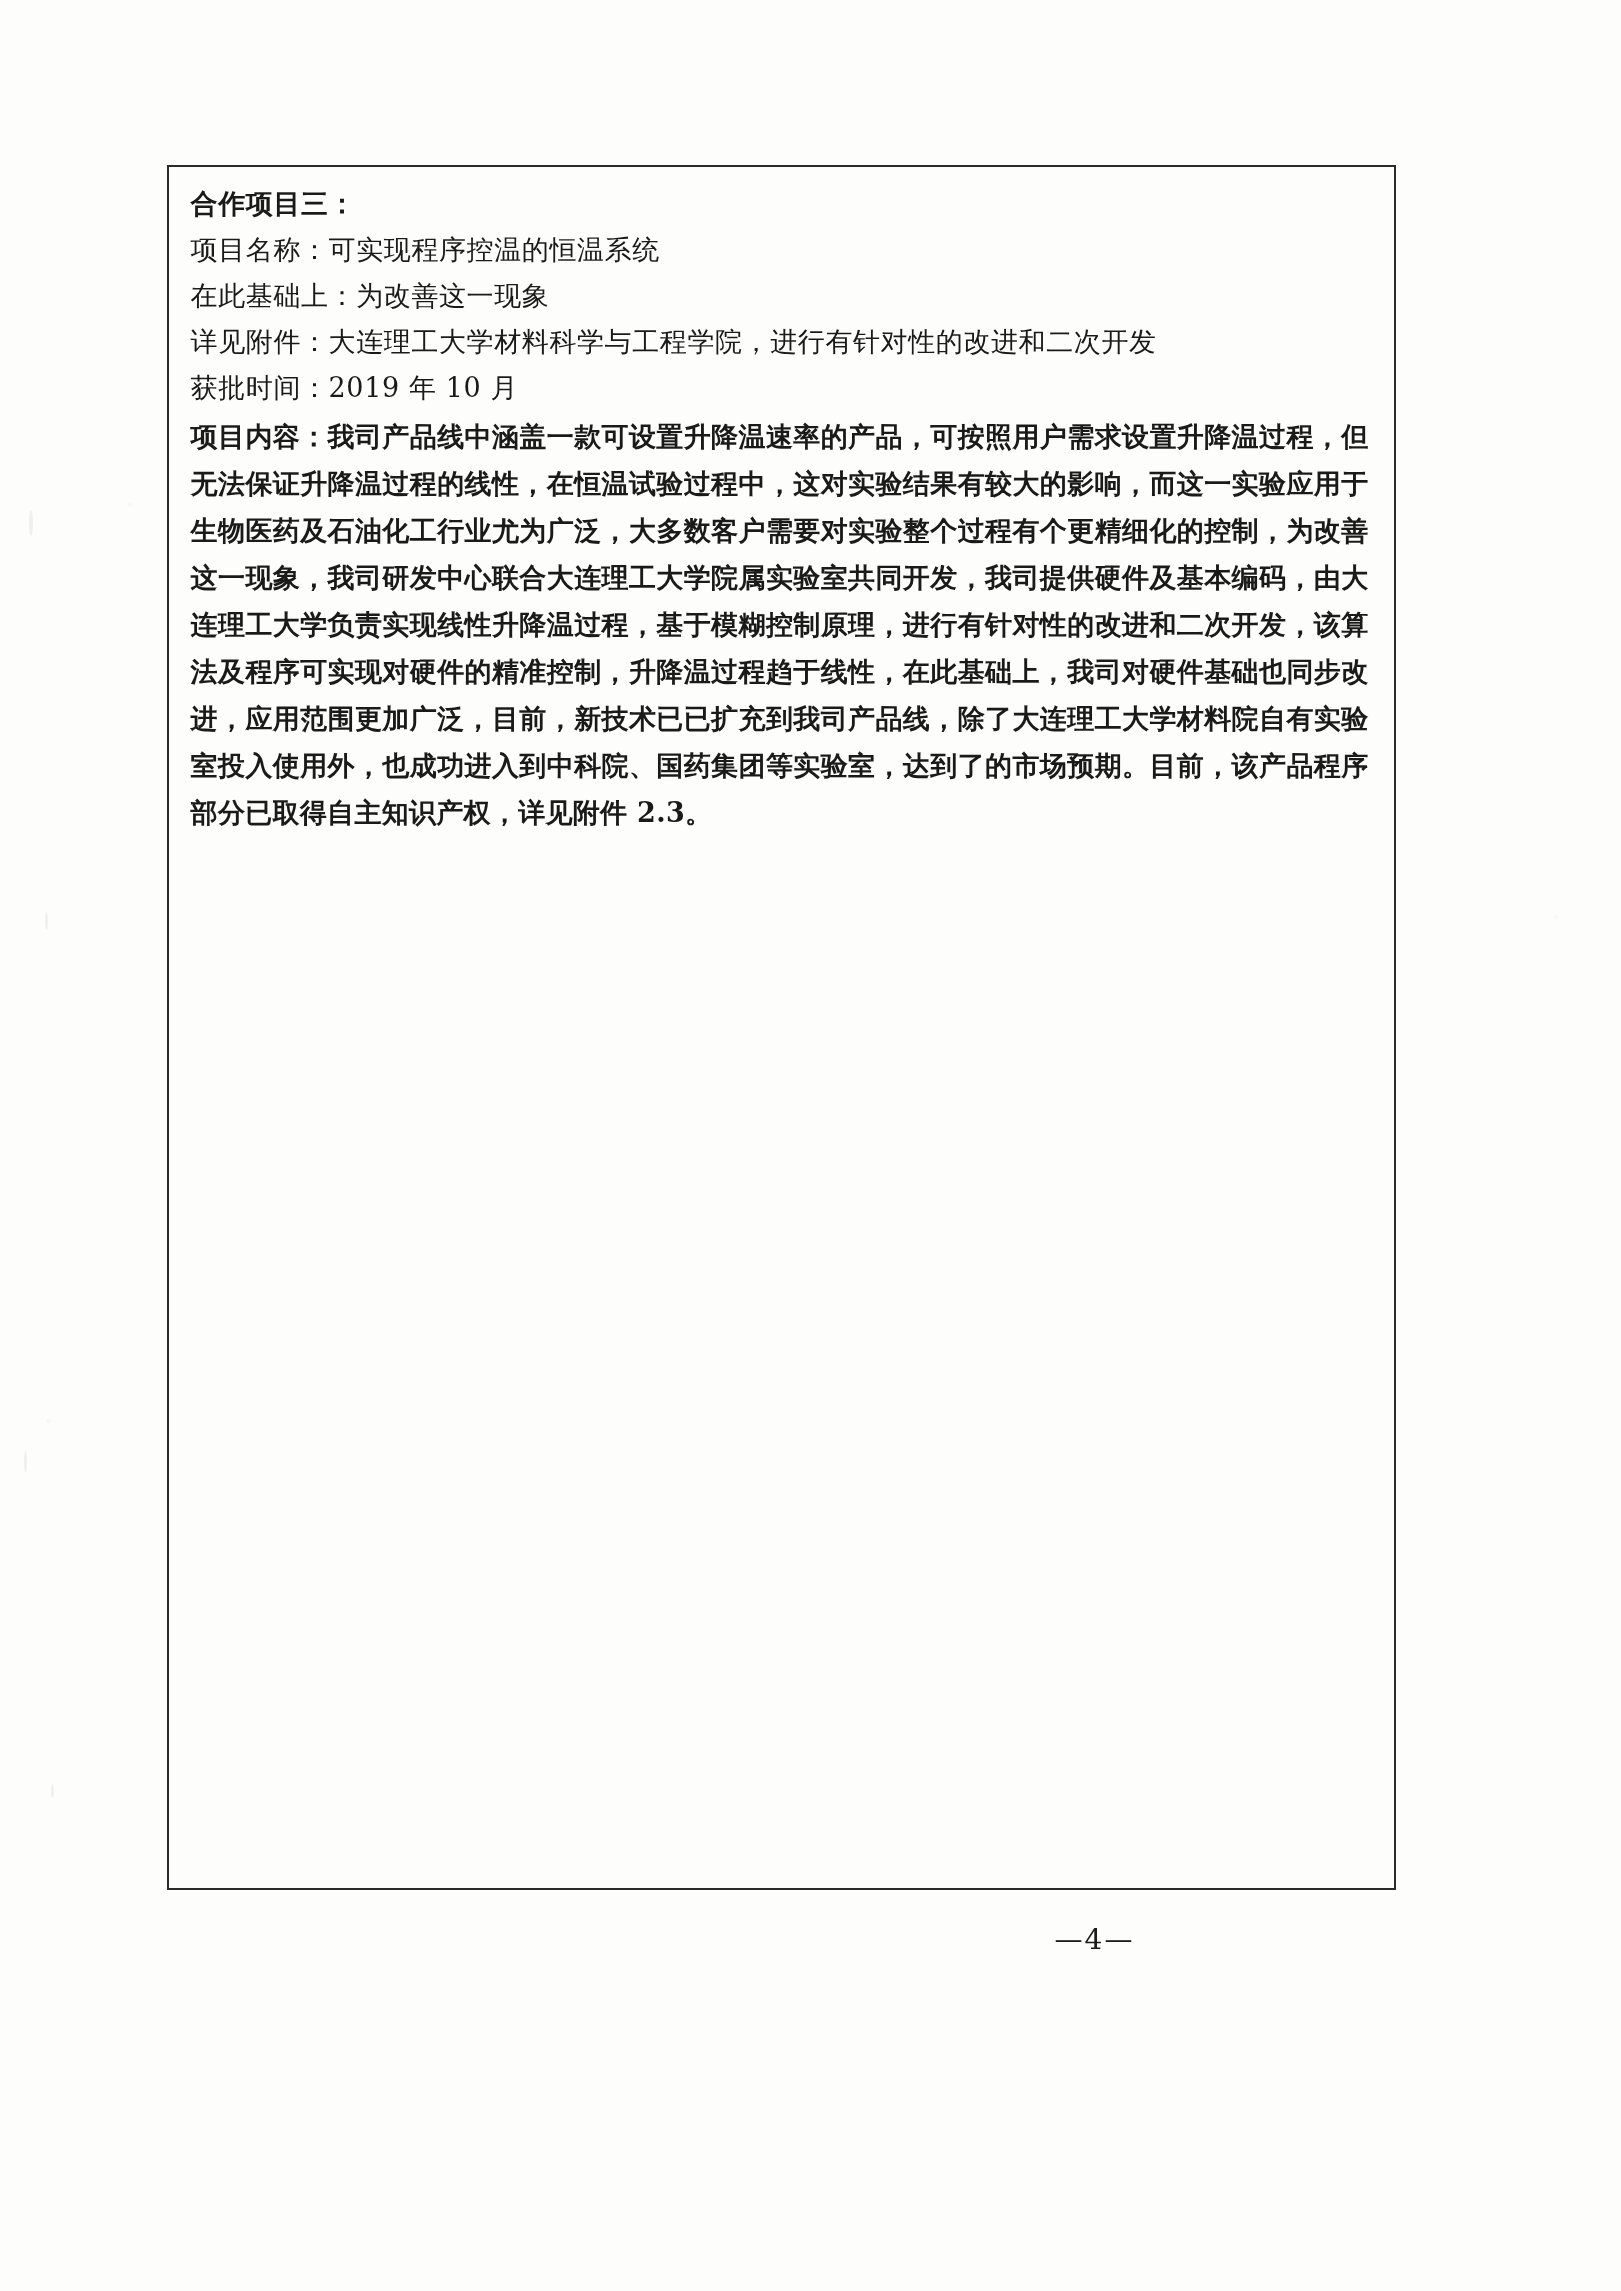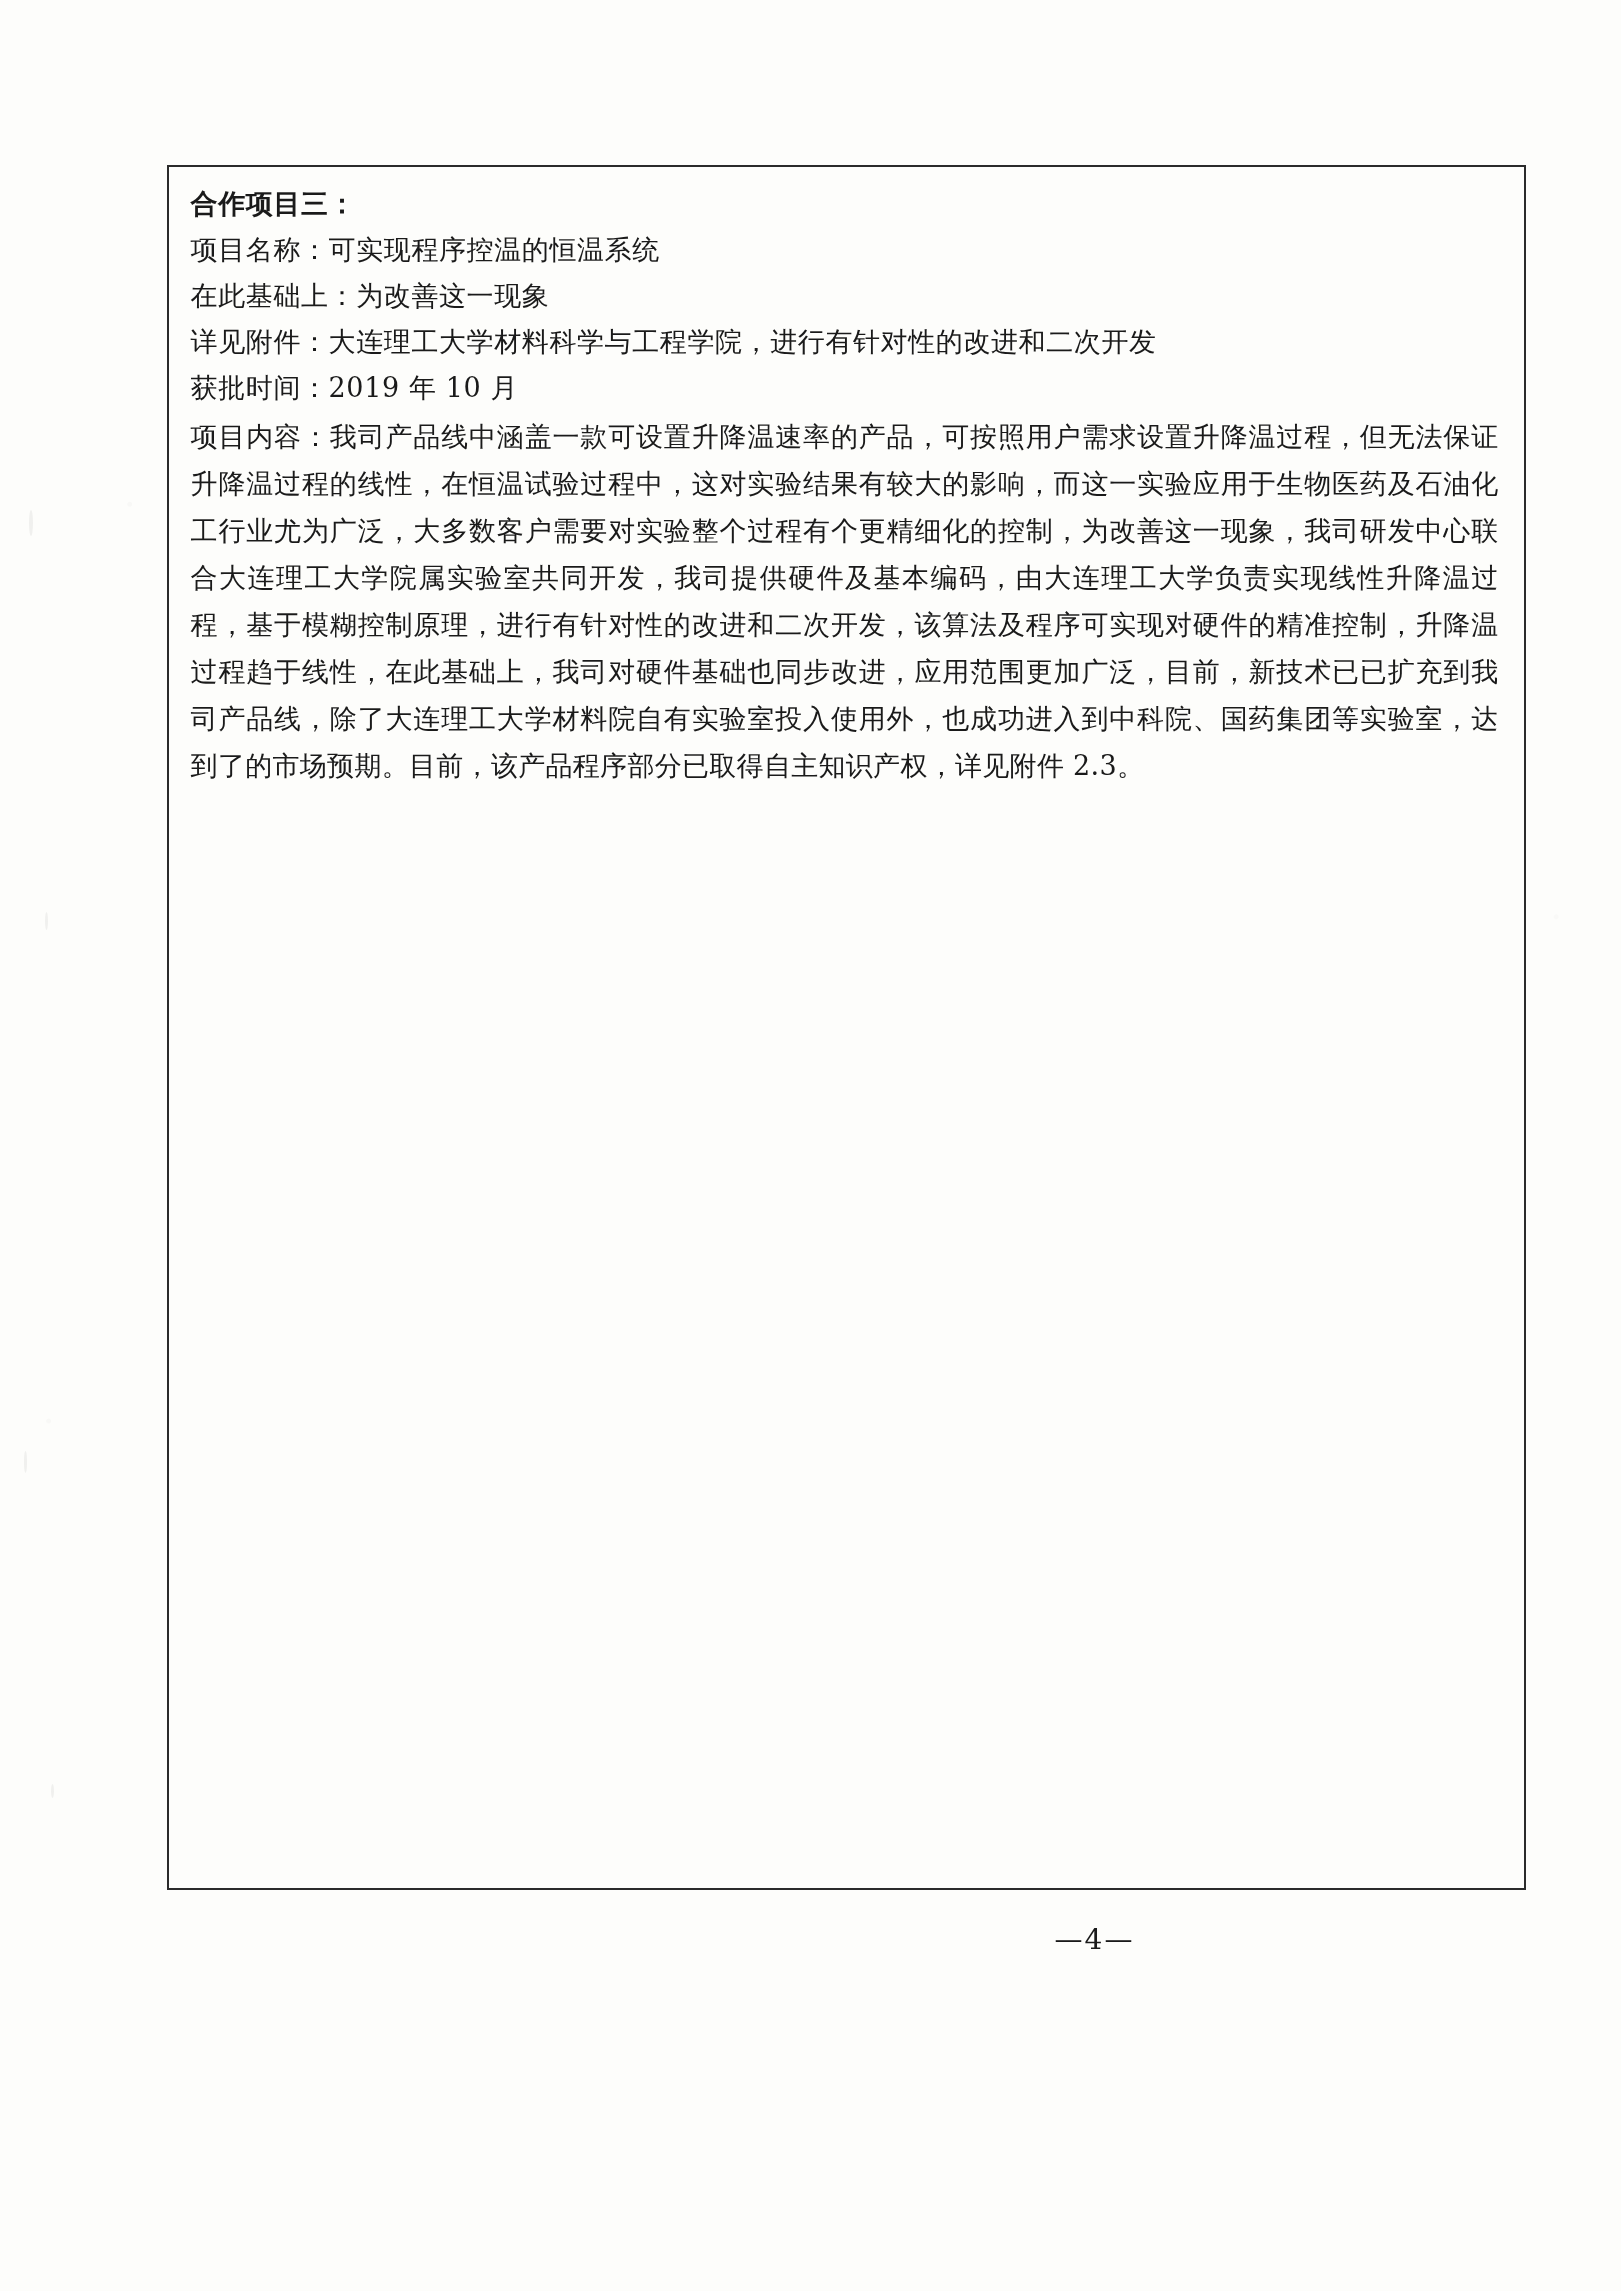--- a/index.html
+++ b/index.html
@@ -30,21 +30,21 @@
       radial-gradient(circle at 3% 62%, rgba(0,0,0,0.02) 0 2px, rgba(0,0,0,0) 2.9px),
       radial-gradient(circle at 96% 40%, rgba(0,0,0,0.015) 0 2px, rgba(0,0,0,0) 2.9px);
     pointer-events: none;
   }
 
   
   .doc-frame {
     position: absolute;
     left: 167px;
     top: 165px;
-    width: 1359px;
+    width: 1229px;
     height: 1725px;
     border: 2px solid #2b2b2b;
     box-sizing: border-box;
     background: transparent;
   }
 
   .doc-inner {
     padding: 13.7px 25.5px 0 21.6px;
   }
 
@@ -59,20 +59,21 @@
     font-weight: 600;
   }
 
   .body-block {
     font-size: 27px;
     line-height: 47px;
     text-align: justify;
     text-justify: inter-ideograph;
     letter-spacing: 0.3px;
     margin-top: 2px;
+    font-weight: bold;
   }
   .body-block .indent-head {
     
   }
 
   .page-number {
     position: absolute;
     left: 0;
     right: 0;
     top: 1923px;

